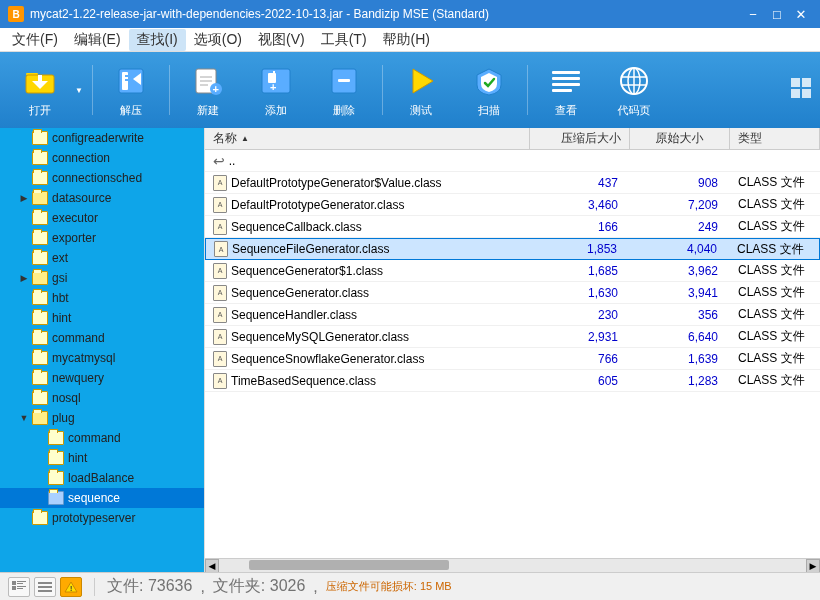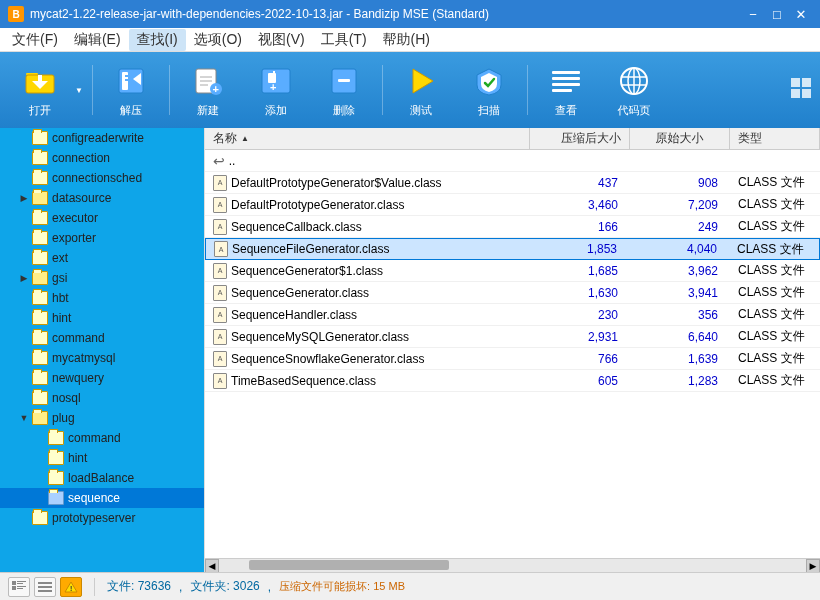--- a/index.html
+++ b/index.html
@@ -239,21 +239,21 @@
       color: #333;
     }
     .status-icons { display: flex; gap: 4px; align-items: center; }
     .status-icon-btn {
       width: 22px; height: 20px;
       border: 1px solid #bbb; background: #f8f8f8;
       display: flex; align-items: center; justify-content: center;
       cursor: pointer; font-size: 11px; border-radius: 2px;
     }
     .status-divider { width: 1px; height: 18px; background: #ccc; margin: 0 4px; }
-    .status-text { font-size: 12px; color: #0369a1; }
+    .status-text { font-size: 16px; color: #737373; }
     .status-warning { color: #cc6600; font-size: 11px; }
 
     
     .left-panel::-webkit-scrollbar { width: 8px; }
     .left-panel::-webkit-scrollbar-track { background: #f0f0f0; }
     .left-panel::-webkit-scrollbar-thumb { background: #b0b0b0; border-radius: 4px; }
 
     .file-list-container::-webkit-scrollbar { width: 8px; height: 8px; }
     .file-list-container::-webkit-scrollbar-track { background: #f0f0f0; }
     .file-list-container::-webkit-scrollbar-thumb { background: #b0b0b0; border-radius: 4px; }

